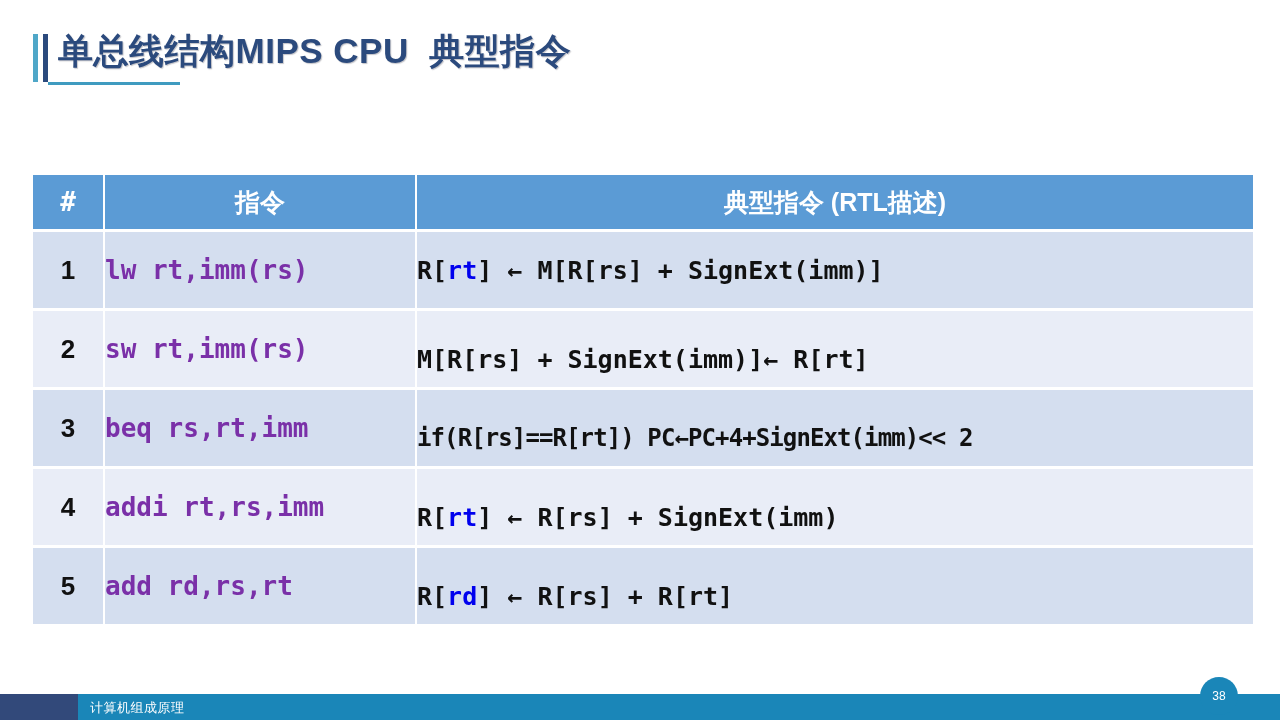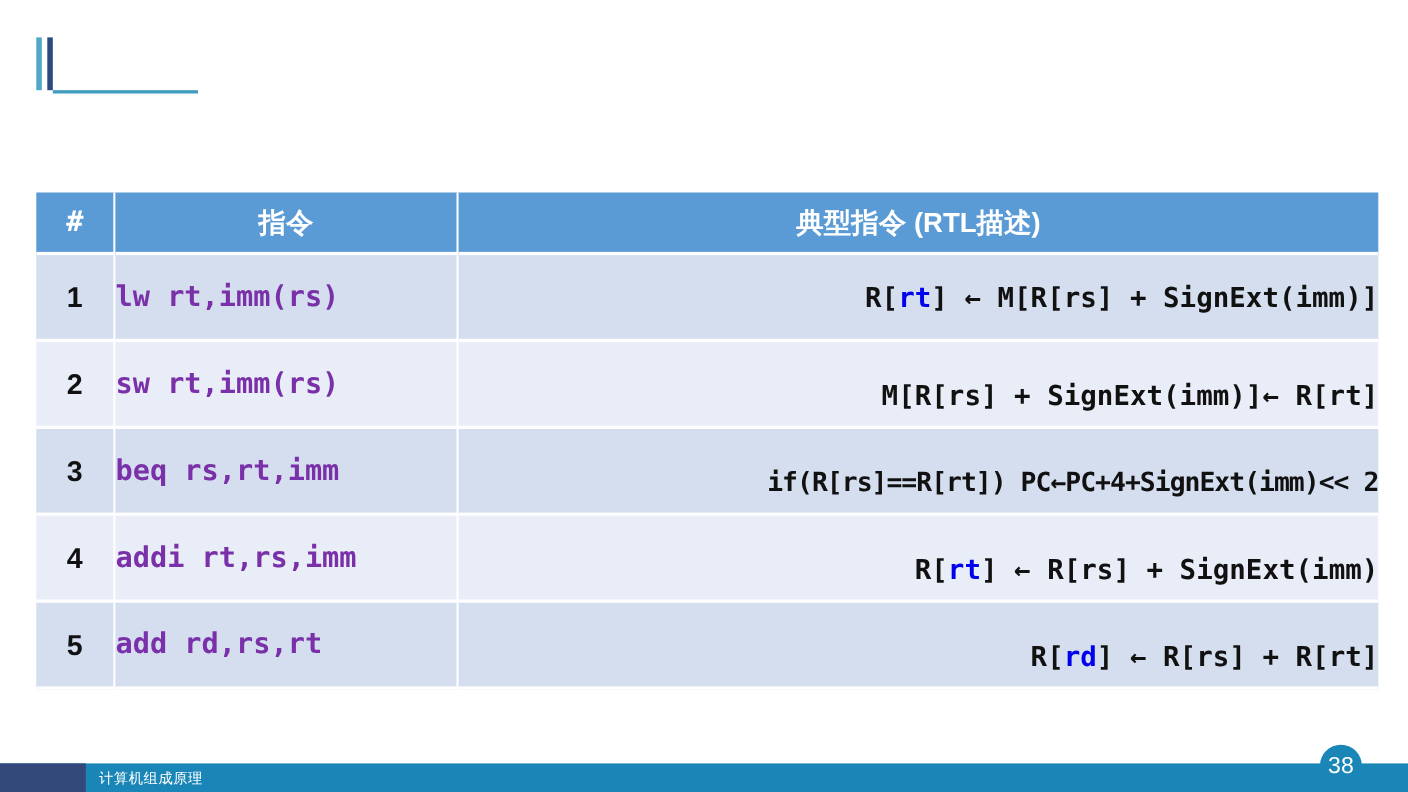--- a/index.html
+++ b/index.html
@@ -108,21 +108,21 @@
   }
   .cell-ins {
     text-align: left;
     font-size: 26px;
     font-weight: bold;
     color: #7A30A8;
     font-family: "DejaVu Sans Mono", monospace;
     white-space: pre;
   }
   .cell-rtl {
-    text-align: right;
+    text-align: left;
     font-size: 25px;
     font-weight: bold;
     color: #111111;
     font-family: "DejaVu Sans Mono", monospace;
     white-space: pre;
   }
   .cell-rtl.tight { font-size: 24px; letter-spacing: -0.9px; margin-top: 31px; }
   .cell-rtl .reg-blue { color: #0000EE; }
 
   .rtl-shift-down { position: relative; top: 10px; }
@@ -155,36 +155,37 @@
   }
   #page-number-badge {
     position: absolute;
     right: 42px;
     bottom: 5px;
     width: 38px;
     height: 38px;
     border-radius: 50%;
     background: #1A86B8;
     color: #ffffff;
-    font-size: 21px;
+    font-size: 12px;
     display: flex;
     align-items: center;
     justify-content: center;
     line-height: 1;
   }
 </style>
 </head>
 <body>
 
 <div id="slide-title-area">
   <div id="title-bars">
     <div class="bar-a"></div>
     <div class="bar-b"></div>
   </div>
   <div id="title-underline"></div>
+  <div id="page-title">单总线结构MIPS CPU  典型指令</div>
 </div>
 
 <table id="instr-table">
   <colgroup>
     <col class="c-num">
     <col class="c-ins">
     <col class="c-rtl">
   </colgroup>
   <thead>
     <tr>

